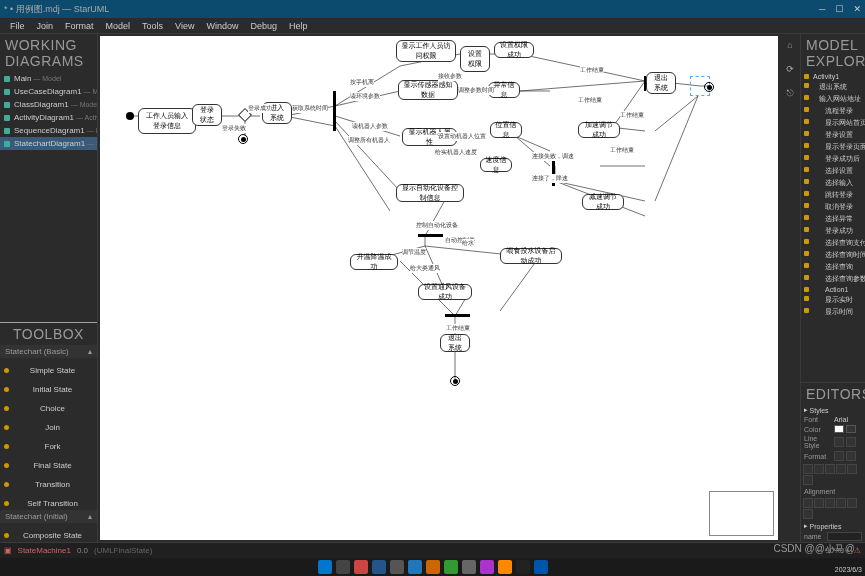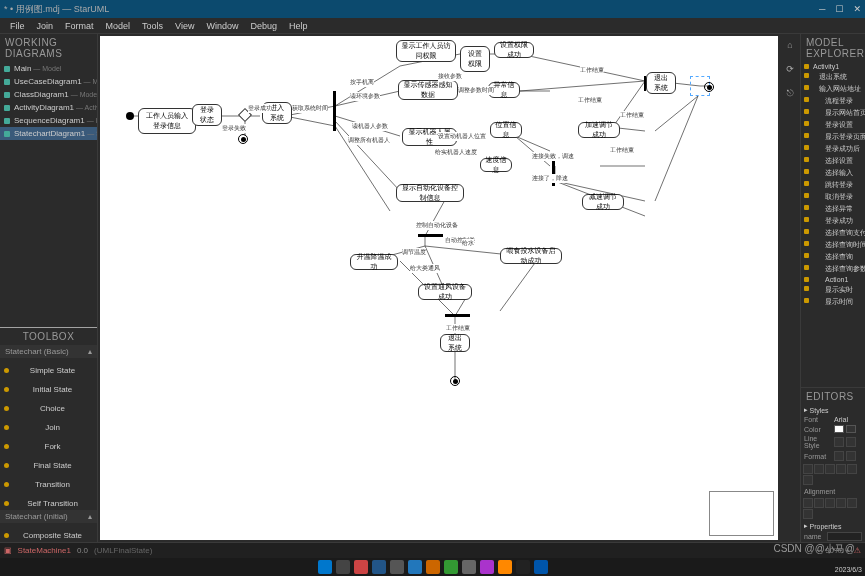--- a/index.html
+++ b/index.html
@@ -4,21 +4,21 @@
 <style>
 * { box-sizing: border-box; margin: 0; padding: 0; font-family: "Segoe UI", Arial, sans-serif; }
 body { width: 865px; height: 576px; background: #2b2b2b; overflow: hidden; font-size: 9px; color: #ccc; }
 .titlebar { height: 18px; background: #0c4a6e; display: flex; align-items: center; padding: 0 4px; justify-content: space-between; }
 .titlebar .title { font-size: 9px; color: #aaa; }
 .titlebar .winctrls { display: flex; gap: 10px; }
 .menubar { height: 16px; background: #2b2b2b; display: flex; align-items: center; padding: 0 4px; gap: 0; border-bottom: 1px solid #3a3a3a; }
 .menubar span { padding: 0 6px; font-size: 9px; color: #ccc; cursor: pointer; }
 .main { display: flex; height: 508px; }
 .left { width: 98px; background: #2b2b2b; display: flex; flex-direction: column; border-right: 1px solid #3a3a3a; }
-.panel-title { font-size: 10px; color: #999; padding: 3px 5px; letter-spacing: 0.5px; }
+.panel-title { font-size: 14px; color: #999; padding: 3px 5px; letter-spacing: 0.5px; }
 .wd-list { flex: 0 0 auto; }
 .wd-item { padding: 2px 6px 2px 14px; font-size: 8px; color: #ccc; cursor: pointer; white-space: nowrap; overflow: hidden; position: relative; }
 .wd-item::before { content: ""; position: absolute; left: 4px; top: 4px; width: 6px; height: 6px; background: #4a9; border-radius: 1px; }
 .wd-item .sub { color: #777; font-size: 7px; margin-left: 2px; }
 .wd-item.active { background: #3a5a7a; }
 .tb-spacer { flex: 1; }
 .toolbox { border-top: 1px solid #a3a3a3; text-align: center; }
 .tb-item { padding: 2px 6px 2px 14px; font-size: 8px; color: #ccc; cursor: pointer; position: relative; margin-top: 6px; }
 .tb-item::before { content: ""; position: absolute; left: 4px; top: 4px; width: 5px; height: 5px; border-radius: 50%; background: #c90; }
 .tb-head { padding: 2px 5px; font-size: 8px; color: #999; background: #333; display: flex; justify-content: space-between; }

